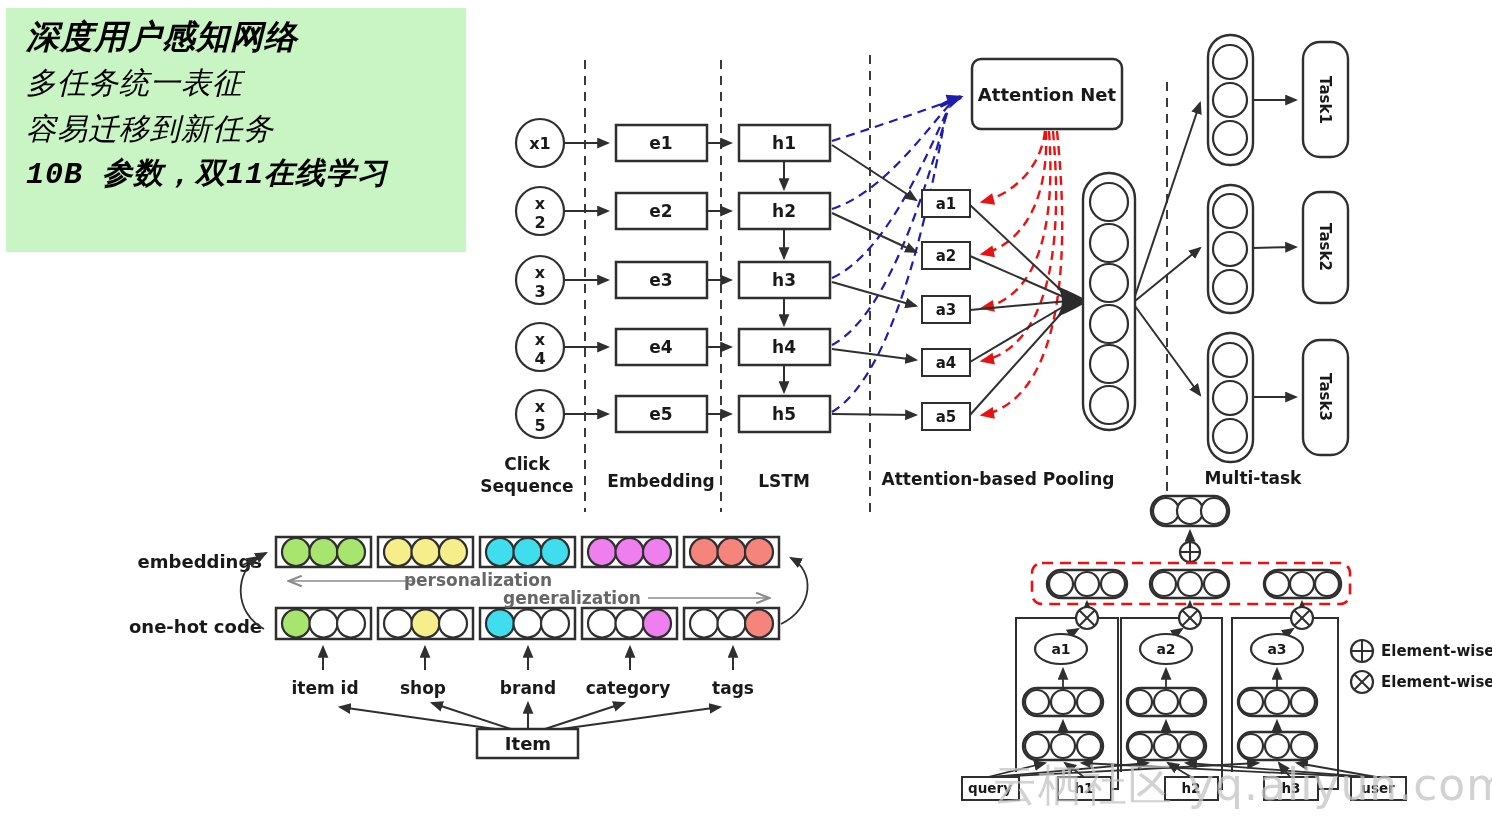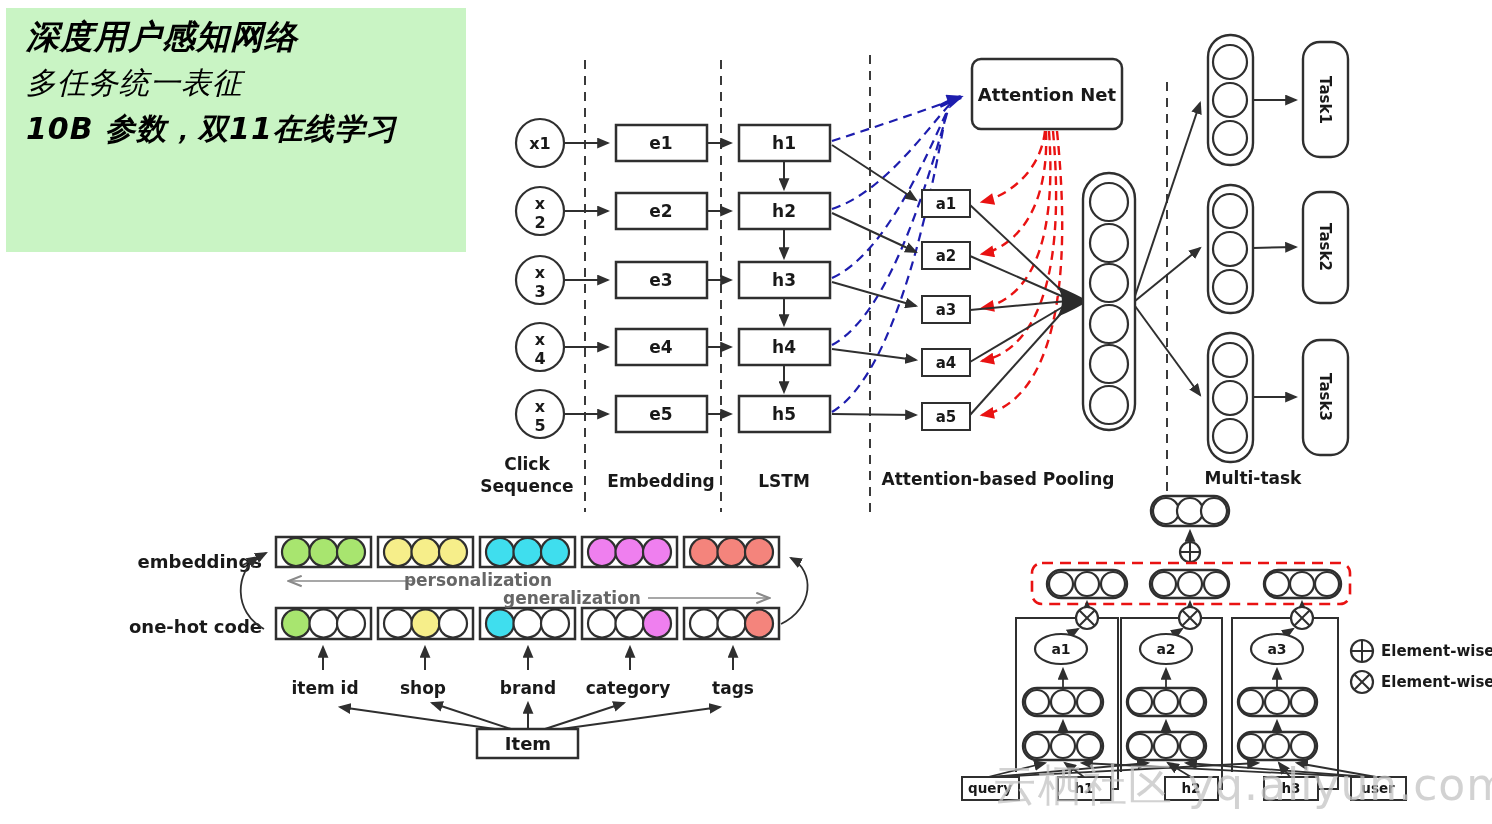--- a/index.html
+++ b/index.html
@@ -6,21 +6,21 @@
   body{width:1492px;height:824px;background:#fff;position:relative;overflow:hidden;
        font-family:"DejaVu Sans",sans-serif;}
   #stage{position:absolute;left:0;top:0;width:1492px;height:808px;}
   svg{position:absolute;left:0;top:0;}
 
   
   .info-box{position:absolute;left:6px;top:8px;width:460px;height:244px;
     background:var(--paper-green);padding:6px 0 0 20px;box-sizing:border-box;z-index:2;}
   .info-title{font-size:33px;font-weight:800;font-style:italic;color:#000;line-height:46px;letter-spacing:1px;}
   .info-line{font-size:30px;font-weight:500;font-style:italic;color:#000;line-height:46px;letter-spacing:1px;}
-  .info-line.strong{font-weight:700;}
+  .info-line.strong{font-weight:700;font-family:Liberation Mono, monospace;}
 
   
   .ln{stroke:var(--ink);stroke-width:2;fill:none;}
   .ln18{stroke:var(--ink);stroke-width:1.8;fill:none;}
   .box{fill:#fff;stroke:var(--ink);stroke-width:2.5;}
   .box2{fill:#fff;stroke:var(--ink);stroke-width:2;}
   .circ{fill:#fff;stroke:var(--ink);stroke-width:2.2;}
   .caps{fill:#fff;stroke:var(--ink);stroke-width:2.4;}
   .dash{stroke:#3a3a3a;stroke-width:2;stroke-dasharray:9 7;fill:none;}
   .bluec{stroke:var(--blue);stroke-width:2.2;stroke-dasharray:9 6;fill:none;}
@@ -45,20 +45,21 @@
     letter-spacing:1px;white-space:nowrap;pointer-events:none;margin-left:18px;}
 </style>
 </head>
 <body>
 
 <div id="stage">
 
   <div class="info-box">
     <div class="info-title">深度用户感知网络</div>
     <div class="info-line">多任务统一表征</div>
+    <div class="info-line">容易迁移到新任务</div>
     <div class="info-line strong">10B 参数，双11在线学习</div>
   </div>
 
   <svg width="1492" height="824" viewBox="0 0 1492 824">
     <defs>
       <marker id="mB" viewBox="0 0 12 10" markerWidth="13" markerHeight="11" refX="10" refY="5" orient="auto" markerUnits="userSpaceOnUse">
         <path d="M0,0 L12,5 L0,10 Z" class="mk-ink"></path>
       </marker>
       <marker id="mR" viewBox="0 0 12 10" markerWidth="15" markerHeight="12" refX="10" refY="5" orient="auto" markerUnits="userSpaceOnUse">
         <path d="M0,0 L12,5 L0,10 Z" class="mk-red"></path>

